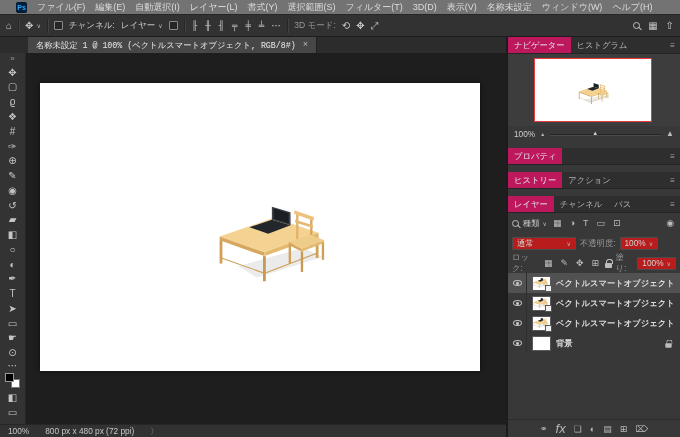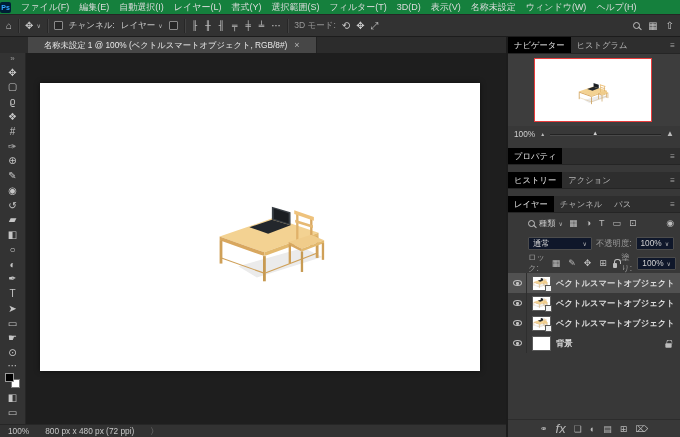--- a/index.html
+++ b/index.html
@@ -4,21 +4,21 @@
 <style>
   * { margin:0; padding:0; box-sizing:border-box; }
   html,body { background:#191919; }
   .app {
     position:relative; width:680px; height:437px; overflow:hidden;
     background:#1e1e1e; color:#cfcfcf;
     font-family:"Liberation Sans","DejaVu Sans",sans-serif; font-size:9px;
     user-select:none;
   }
   
-  .menubar { height:14px; background:#15803d; display:flex; align-items:center; padding:0 0; }
+  .menubar { height:14px; background:#737373; display:flex; align-items:center; padding:0 16px; }
   .ps-logo { width:11px; height:11px; border-radius:2px; background:#001e36; color:#31a8ff;
     font-size:7px; font-weight:bold; display:flex; align-items:center; justify-content:center; margin-right:5px; }
   .menu-item { padding:0 5px; color:#dcdcdc; white-space:nowrap; cursor:default; }
   
   .optionsbar { height:23px; background:#323232; border-top:1px solid #262626; border-bottom:1px solid #1c1c1c;
     display:flex; align-items:center; padding:0 6px; gap:6px; font-size:8.5px; }
   .obar-icon { color:#c8c8c8; font-size:10px; display:inline-flex; align-items:center; }
   .sep { width:1px; height:14px; background:#272727; box-shadow:1px 0 0 #424242; }
   .cb { width:9px; height:9px; border:1px solid #8a8a8a; background:#262626; border-radius:1px; flex:none; }
   .dd { display:flex; align-items:center; gap:3px; }
@@ -28,21 +28,21 @@
   .obar-right { margin-left:auto; display:flex; align-items:center; gap:8px; }
   .mag { width:7px; height:7px; border:1px solid #c0c0c0; border-radius:50%; position:relative; flex:none; }
   .mag::after { content:""; position:absolute; width:4px; height:1px; background:#c0c0c0;
     right:-3px; bottom:-1px; transform:rotate(45deg); }
   
   .main { display:flex; height:400px; }
   .leftcol { flex:1; display:flex; flex-direction:column; min-width:0; }
   
   .tabstrip { height:16px; background:#2c2c2c; display:flex; align-items:stretch; padding-left:28px; }
   .doctab { background:#474747; color:#e8e8e8; display:flex; align-items:center; gap:7px;
-    padding:0 16px; font-size:8.3px; border-right:1px solid #222; white-space:nowrap; }
+    padding:0 8px; font-size:8.3px; border-right:1px solid #222; white-space:nowrap;font-family:Liberation Mono, monospace; }
   .doctab .close { color:#b5b5b5; font-size:9px; }
   
   .docarea { flex:1; display:flex; min-height:0; }
   .toolbar { width:26px; background:#333333; border-right:1px solid #262626;
     display:flex; flex-direction:column; align-items:center; padding-top:1px; }
   .tb-collapse { color:#9a9a9a; font-size:8px; height:11px; }
   .tool { height:15px; width:22px; display:flex; align-items:center; justify-content:center;
     color:#c5c5c5; font-size:10px; }
   .tb-bottom { margin-top:auto; display:flex; flex-direction:column; align-items:center; gap:3px; padding-bottom:6px; }
   .swatches { position:relative; width:15px; height:15px; }
@@ -54,38 +54,38 @@
   .art-canvas { position:absolute; left:174px; top:116px; }
   
   .statusbar { height:13px; background:#323232; border-top:1px solid #262626;
     display:flex; align-items:center; gap:16px; padding:0 8px; font-size:8.3px; color:#c8c8c8; }
   
   .rightcol { width:174px; background:#383838; border-left:2px solid #1c1c1c;
     display:flex; flex-direction:column; font-size:8.3px; }
   .phead { height:17px; background:#2e2e2e; border-bottom:1px solid #252525;
     display:flex; align-items:stretch; flex:none; }
   .ptab { display:flex; align-items:center; padding:0 6px; color:#b5b5b5; white-space:nowrap; }
-  .ptab.active { background:#000000; color:#e6e6e6; }
+  .ptab.active { background:#be185d; color:#e6e6e6; }
   .pmenu { margin-left:auto; display:flex; align-items:center; padding:0 5px; color:#a8a8a8; font-size:8px; }
   .pcontent-thin { height:7px; background:#383838; flex:none; }
   
   .nav-thumb-area { height:72px; background:#3d3d3d; position:relative; flex:none; }
   .nav-thumb { position:absolute; left:26px; top:4px; width:118px; height:64px; background:#ffffff;
     border:1px solid #e83c3c; }
   .nav-art { position:absolute; left:42px; top:22px; }
   .nav-zoom { height:15px; display:flex; align-items:center; gap:5px; padding:0 6px; flex:none; background:#383838; }
   .zoom-tri { color:#bcbcbc; }
   .slider { flex:1; position:relative; height:10px; }
   .slider::before { content:""; position:absolute; left:0; right:0; top:5px; height:1px; background:#232323;
     box-shadow:0 1px 0 #4a4a4a; }
   .slider-thumb { position:absolute; left:38%; top:1px; font-size:6px; color:#d0d0d0; }
   
   .layers-panel { flex:1; display:flex; flex-direction:column; min-height:0; }
-  .lrow { height:20px; display:flex; align-items:center; gap:4px; padding:0 4px; flex:none;margin-left:16px; }
-  .field { background:#0f172a; border:1px solid #4c4c4c; border-radius:1px; height:13px;
+  .lrow { height:20px; display:flex; align-items:center; gap:4px; padding:0 4px; flex:none; }
+  .field { background:#b91c1c; border:1px solid #4c4c4c; border-radius:1px; height:13px;
     display:flex; align-items:center; gap:3px; padding:0 4px; color:#d2d2d2; }
   .mini-ico { color:#bdbdbd; font-size:9px; padding:0 2px; }
   .lock-ico { position:relative; width:7px; height:5px; background:#bdbdbd; border-radius:1px; margin-top:4px; }
   .lock-ico::before { content:""; position:absolute; left:1px; top:-4px; width:5px; height:4px;
     border:1px solid #bdbdbd; border-bottom:none; border-radius:3px 3px 0 0; }
   .layer-list { flex:1; display:flex; flex-direction:column; overflow:hidden; background:#383838; }
   .layer-row { height:20px; display:flex; align-items:center; flex:none;font-weight:bold; }
   .layer-row.selected { background:#515151; }
   .eye-cell { width:19px; align-self:stretch; border-right:1px solid #2e2e2e;
     display:flex; align-items:center; justify-content:center; }

